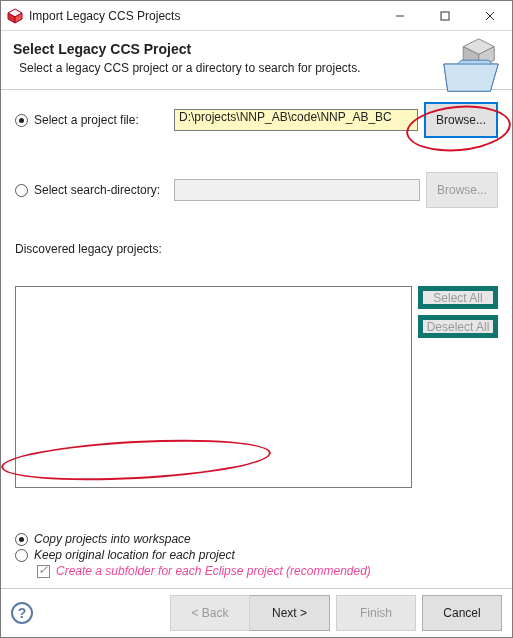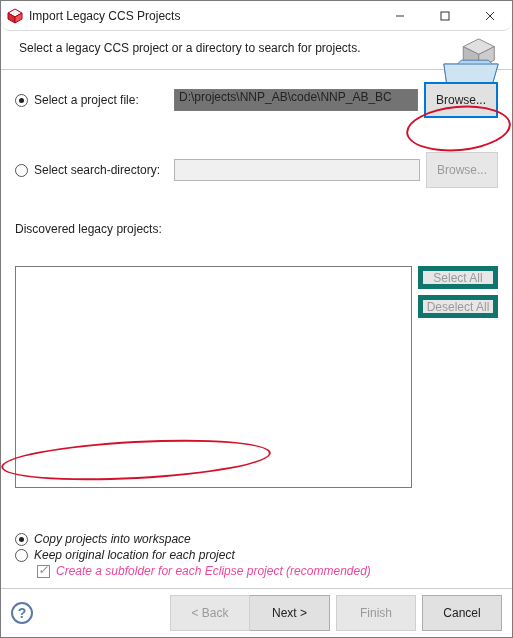--- a/index.html
+++ b/index.html
@@ -16,21 +16,20 @@
     background: #fff;
     display: flex; flex-direction: column;
     position: relative;
   }
   .titlebar {
     height: 30px;
     background: #fff;
     border-bottom: 1px solid #d9d9d9;
     display: flex; align-items: center;
     padding-left: 6px;
-    border-radius: 9px;
   }
   .titlebar .app-icon {
     width: 16px; height: 16px;
     margin-right: 6px;
     display: inline-flex; align-items: center; justify-content: center;
   }
   .titlebar .title {
     flex: 1;
     font-size: 12px;
   }
@@ -90,21 +89,21 @@
   }
   .radio-label {
     min-width: 140px;
   }
   .text-input {
     flex: 1;
     height: 22px;
     border: 1px solid #7a7a7a;
     padding: 0 4px;
     font-size: 12px;
-    background: #737373;
+    background: #fef9c3;
     overflow: hidden; white-space: nowrap;
   }
   .text-input.disabled {
     background: #f0f0f0;
     border-color: #b5b5b5;
   }
   .btn {
     height: 36px;
     min-width: 72px;
     border: 1px solid #adadad;
@@ -233,20 +232,21 @@
       <div class="win-btn">
         <svg viewBox="0 0 10 10">
             <line x1="1" y1="1" x2="9" y2="9" stroke="#333" stroke-width="1"></line>
             <line x1="9" y1="1" x2="1" y2="9" stroke="#333" stroke-width="1"></line>
           </svg>
       </div>
     </div>
   </div>
 
   <div class="header">
+    <h1>Select Legacy CCS Project</h1>
     <div class="desc">Select a legacy CCS project or a directory to search for projects.</div>
     <div class="banner-icon">
       <svg viewBox="0 0 64 64">
         <polygon points="40,4 56,12 40,20 24,12" fill="#e0e0e0" stroke="#888"></polygon>
         <polygon points="24,12 40,20 40,34 24,26" fill="#bbb" stroke="#888"></polygon>
         <polygon points="56,12 40,20 40,34 56,26" fill="#ccc" stroke="#888"></polygon>
         <path d="M4,30 L18,30 L22,26 L50,26 L54,30 L60,30 L52,58 L8,58 Z" fill="#b3d4ef" stroke="#4a7bb0" stroke-width="1"></path>
         <path d="M4,30 L60,30 L52,58 L8,58 Z" fill="#cfe4f3" stroke="#4a7bb0" stroke-width="1"></path>
       </svg>
     </div>

